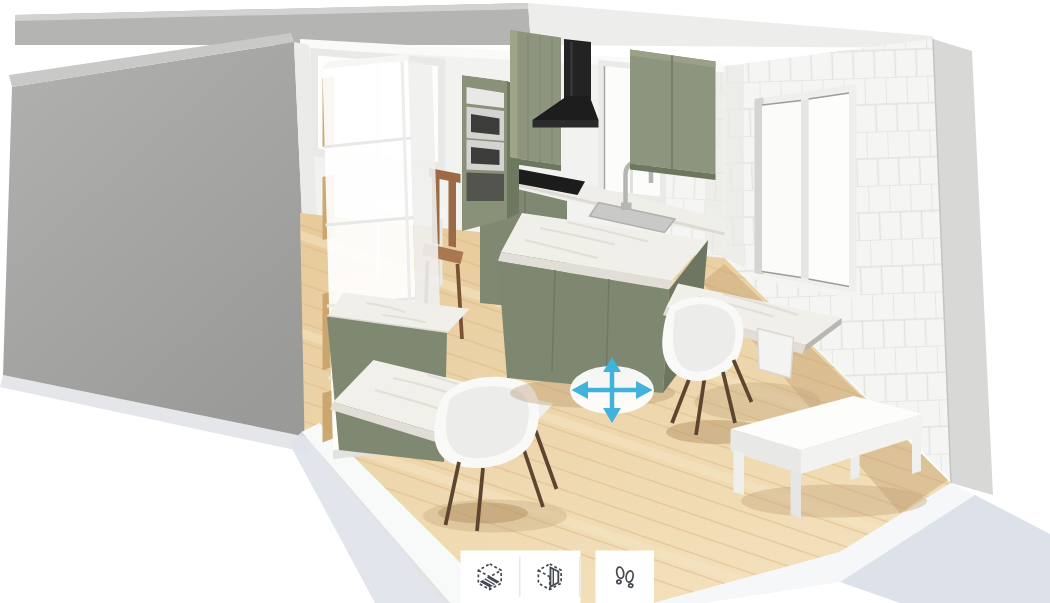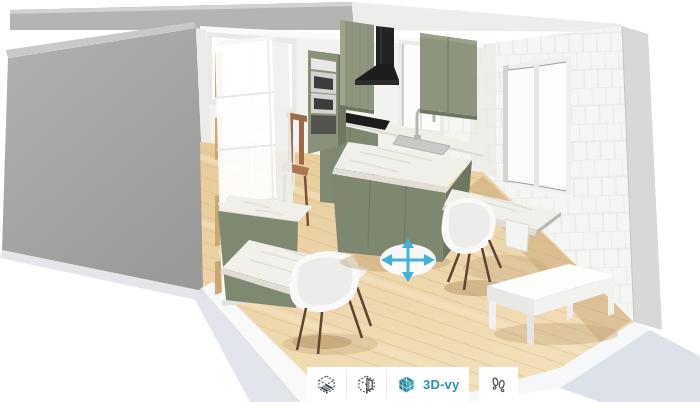--- a/index.html
+++ b/index.html
@@ -281,29 +281,20 @@
     </button>
     <div class="tb-sep"></div>
     <button class="tb-btn">
       <svg width="19" height="19" viewBox="0 0 20 20">
         <path d="M10,1 L18,5.5 V14.5 L10,19 L2,14.5 V5.5 Z M2,5.5 L10,10 L18,5.5 M10,10 V19" fill="none" stroke="#444a52" stroke-width="1.2" stroke-dasharray="2,1.7"></path>
         <polygon points="10.5,3.5 16,6.3 16,14 10.5,17" fill="#ffffff" stroke="#444a52" stroke-width="1.3"></polygon>
         <path d="M12.5,4.6 L12.5,16" stroke="#444a52" stroke-width="1" fill="none"></path>
       </svg>
     </button>
     <div class="tb-sep"></div>
-    <button class="tb-btn active">
-      <svg width="19" height="19" viewBox="0 0 20 20">
-        <polygon points="10,1.5 17.5,5.8 10,10 2.5,5.8" fill="#2e93ab"></polygon>
-        <polygon points="2.5,5.8 10,10 10,18.5 2.5,14.3" fill="#257c92"></polygon>
-        <polygon points="17.5,5.8 10,10 10,18.5 17.5,14.3" fill="#39a2ba"></polygon>
-        <path d="M6.2,3.6 L13.8,7.9 M10,1.5 L10,10 M2.5,10 L10,14.2 L17.5,10 M6.2,8 L6.2,16.4 M13.8,8 L13.8,16.4" stroke="#dff0f4" stroke-width="0.8" fill="none"></path>
-      </svg>
-      <span class="tb-label">3D-vy</span>
-    </button>
   </div>
   <div class="tb-group">
     <button class="tb-btn">
       <svg width="19" height="19" viewBox="0 0 20 20">
         <g fill="none" stroke="#444a52" stroke-width="1.2">
           <ellipse cx="6.8" cy="7.2" rx="2.4" ry="4" transform="rotate(-12 6.8 7.2)"></ellipse>
           <ellipse cx="5.9" cy="13.6" rx="1.5" ry="1.2" transform="rotate(-12 5.9 13.6)"></ellipse>
           <ellipse cx="13.4" cy="9.8" rx="2.4" ry="4" transform="rotate(10 13.4 9.8)"></ellipse>
           <ellipse cx="14.2" cy="16.2" rx="1.5" ry="1.2" transform="rotate(10 14.2 16.2)"></ellipse>
         </g>

